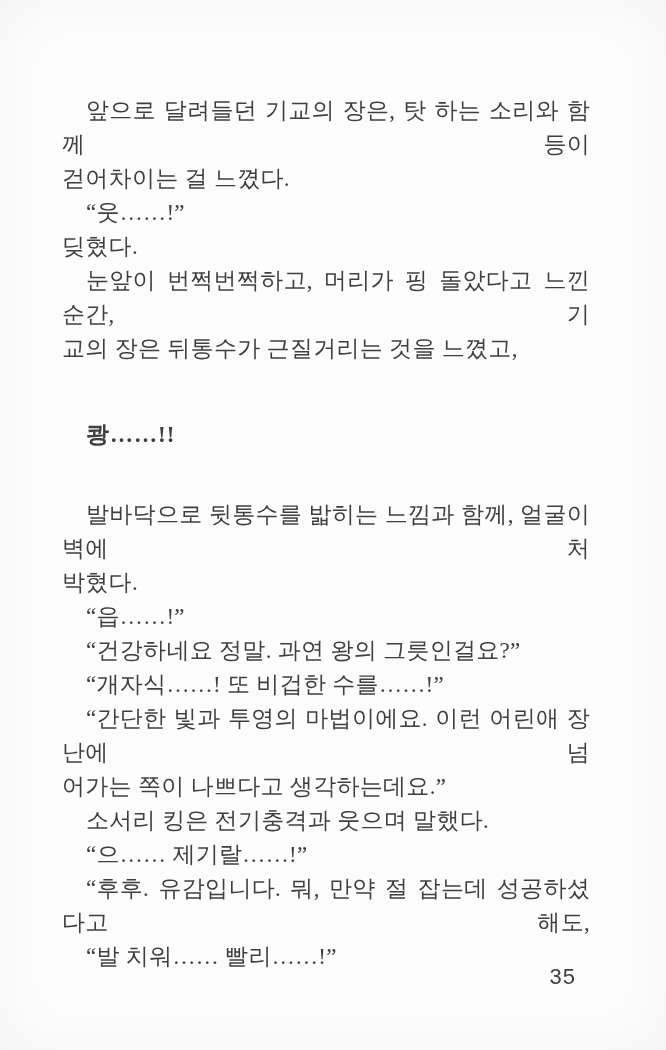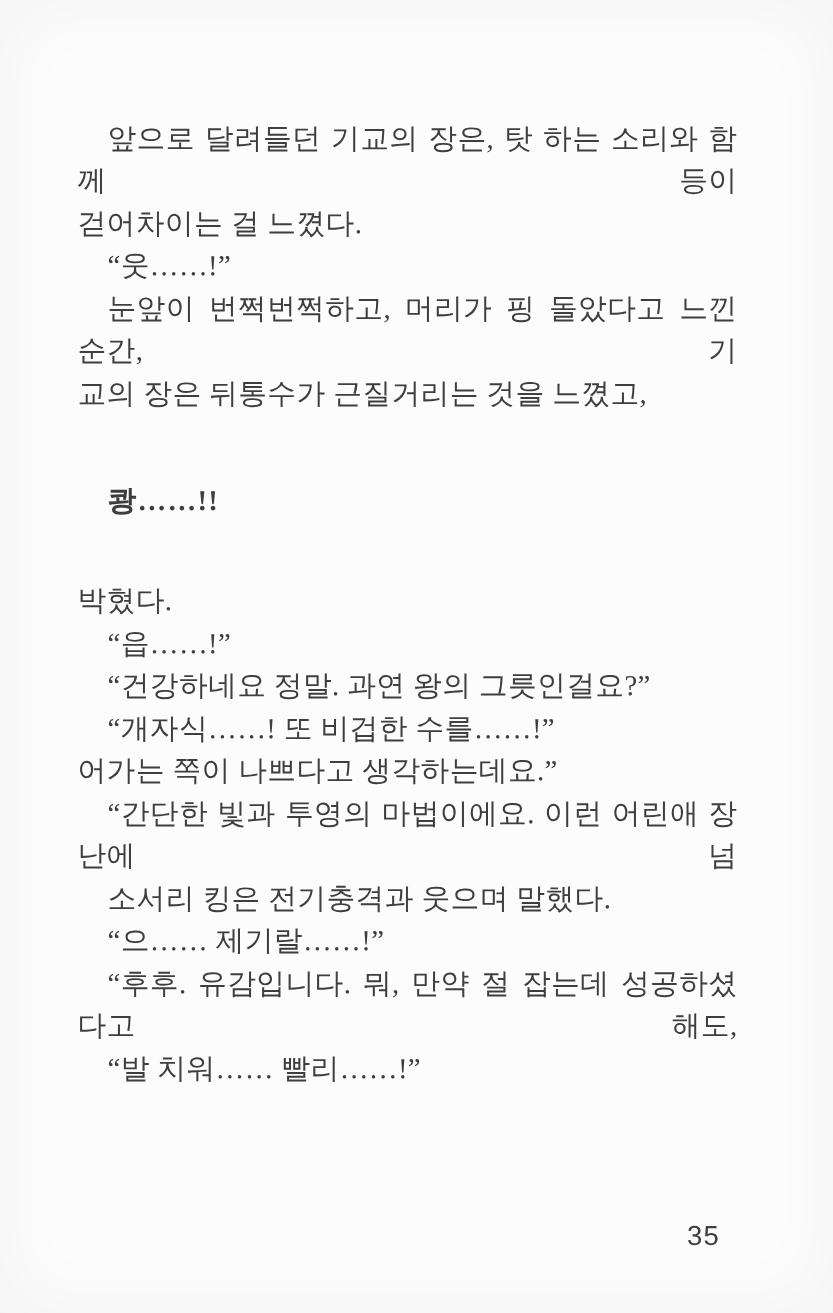--- a/index.html
+++ b/index.html
@@ -46,39 +46,40 @@
     margin-bottom: 46px;
     letter-spacing: 1px;
   }
   .page-number {
     position: absolute;
     top: 964px;
     right: 90px;
     font-family: "Liberation Sans", "DejaVu Sans", sans-serif;
     font-size: 22px;
     letter-spacing: 1px;
-    margin-top: 12px;
   }
 </style>
 </head>
 <body style="background: rgb(252, 252, 252); color: rgb(62, 62, 62);">
 
 <div class="page">
   <div class="text-block" id="text-container">
       <div class="line indent jfull">앞으로 달려들던 기교의 장은, 탓 하는 소리와 함께 등이</div>
       <div class="line">걷어차이는 걸 느꼈다.</div>
       <div class="line indent">“웃……!”</div>
+      <div class="line">딪혔다.</div>
       <div class="line indent jfull">눈앞이 번쩍번쩍하고, 머리가 핑 돌았다고 느낀 순간, 기</div>
       <div class="line">교의 장은 뒤통수가 근질거리는 것을 느꼈고,</div>
       <div class="line indent boldline">쾅……!!</div>
+      <div class="line indent jfull">발바닥으로 뒷통수를 밟히는 느낌과 함께, 얼굴이 벽에 처</div>
       <div class="line">박혔다.</div>
       <div class="line indent">“읍……!”</div>
       <div class="line indent">“건강하네요 정말. 과연 왕의 그릇인걸요?”</div>
       <div class="line indent">“개자식……! 또 비겁한 수를……!”</div>
+      <div class="line indent jfull">“간단한 빛과 투영의 마법이에요. 이런 어린애 장난에 넘</div>
       <div class="line">어가는 쪽이 나쁘다고 생각하는데요.”</div>
-      <div class="line indent jfull">“간단한 빛과 투영의 마법이에요. 이런 어린애 장난에 넘</div>
       <div class="line indent">소서리 킹은 전기충격과 웃으며 말했다.</div>
       <div class="line indent">“으…… 제기랄……!”</div>
       <div class="line indent jfull">“후후. 유감입니다. 뭐, 만약 절 잡는데 성공하셨다고 해도,</div>
       <div class="line indent">“발 치워…… 빨리……!”</div>
     </div>
   <div class="page-number">35</div>
 </div>
 
 </body></html>

